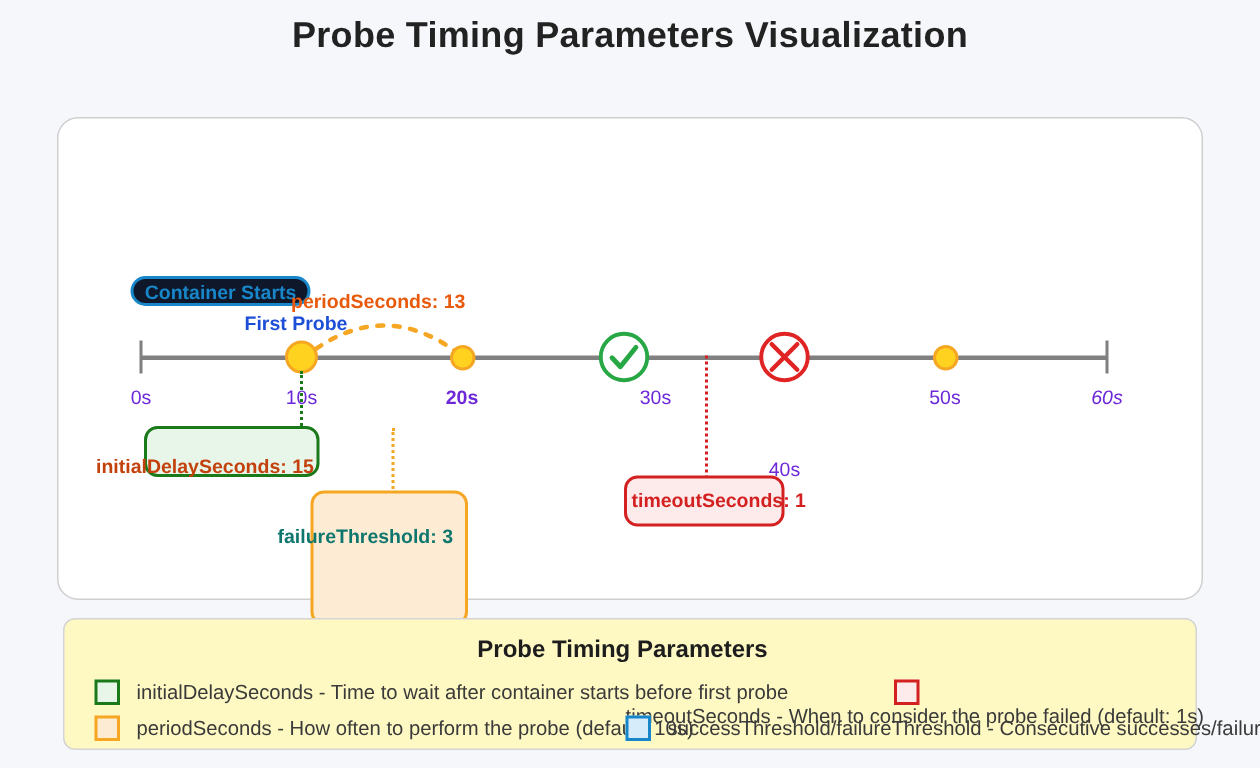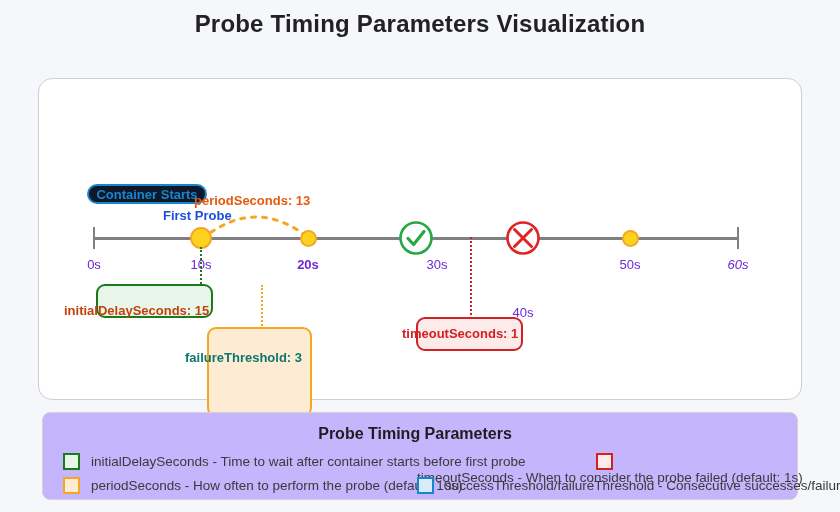--- a/index.html
+++ b/index.html
@@ -115,21 +115,21 @@
     font-size: 13px;
     font-weight: bold;
     white-space: nowrap;
   }
   #legend-card {
     position: absolute;
     left: 42px;
     top: 412px;
     width: 756px;
     height: 88px;
-    background: #c4b5fd;
+    background: #fef9c3;
     border: 1px solid #d4d4d4;
     border-radius: 8px;
     box-sizing: border-box;
     overflow: visible;
   }
   #legend-title {
     position: absolute;
     left: 0;
     top: 12px;
     width: 744px;
@@ -211,21 +211,21 @@
     <div class="callout" style="left:57px; top:205px; width:117px; height:34px; border-color:#1a7a1a; background:#e8f5e9; color:#1a7a1a;">
     </div>
     <div class="float-label" style="left:25px; top:224px; color:#c2410c;">initialDelaySeconds: 15</div>
 
     <div class="callout" style="left:168px; top:248px; width:105px; height:90px; border-color:#f5a623; background:#fdecd3; color:#e8590c;">
     </div>
     <div class="float-label" style="left:146px; top:271px; color:#0f766e;">failureThreshold: 3</div>
 
     <div class="callout" style="left:377px; top:238px; width:107px; height:34px; border-color:#d32020; background:#fdeaea; color:#d32020;">
     </div>
-    <div class="float-label" style="left:363px; top:247px; color:#d32020;">timeoutSeconds: 1</div>
+    <div class="float-label" style="left:382px; top:247px; color:#d32020;">timeoutSeconds: 1</div>
 
   </div>
 </div>
 
 <div id="legend-card">
   <div id="legend-title">Probe Timing Parameters</div>
 
   <div class="legend-item" style="left:20px; top:40px;">
     <span class="legend-swatch" style="border-color:#1a7a1a; background:#e8f5e9;"></span>
     <span>initialDelaySeconds - Time to wait after container starts before first probe</span>

